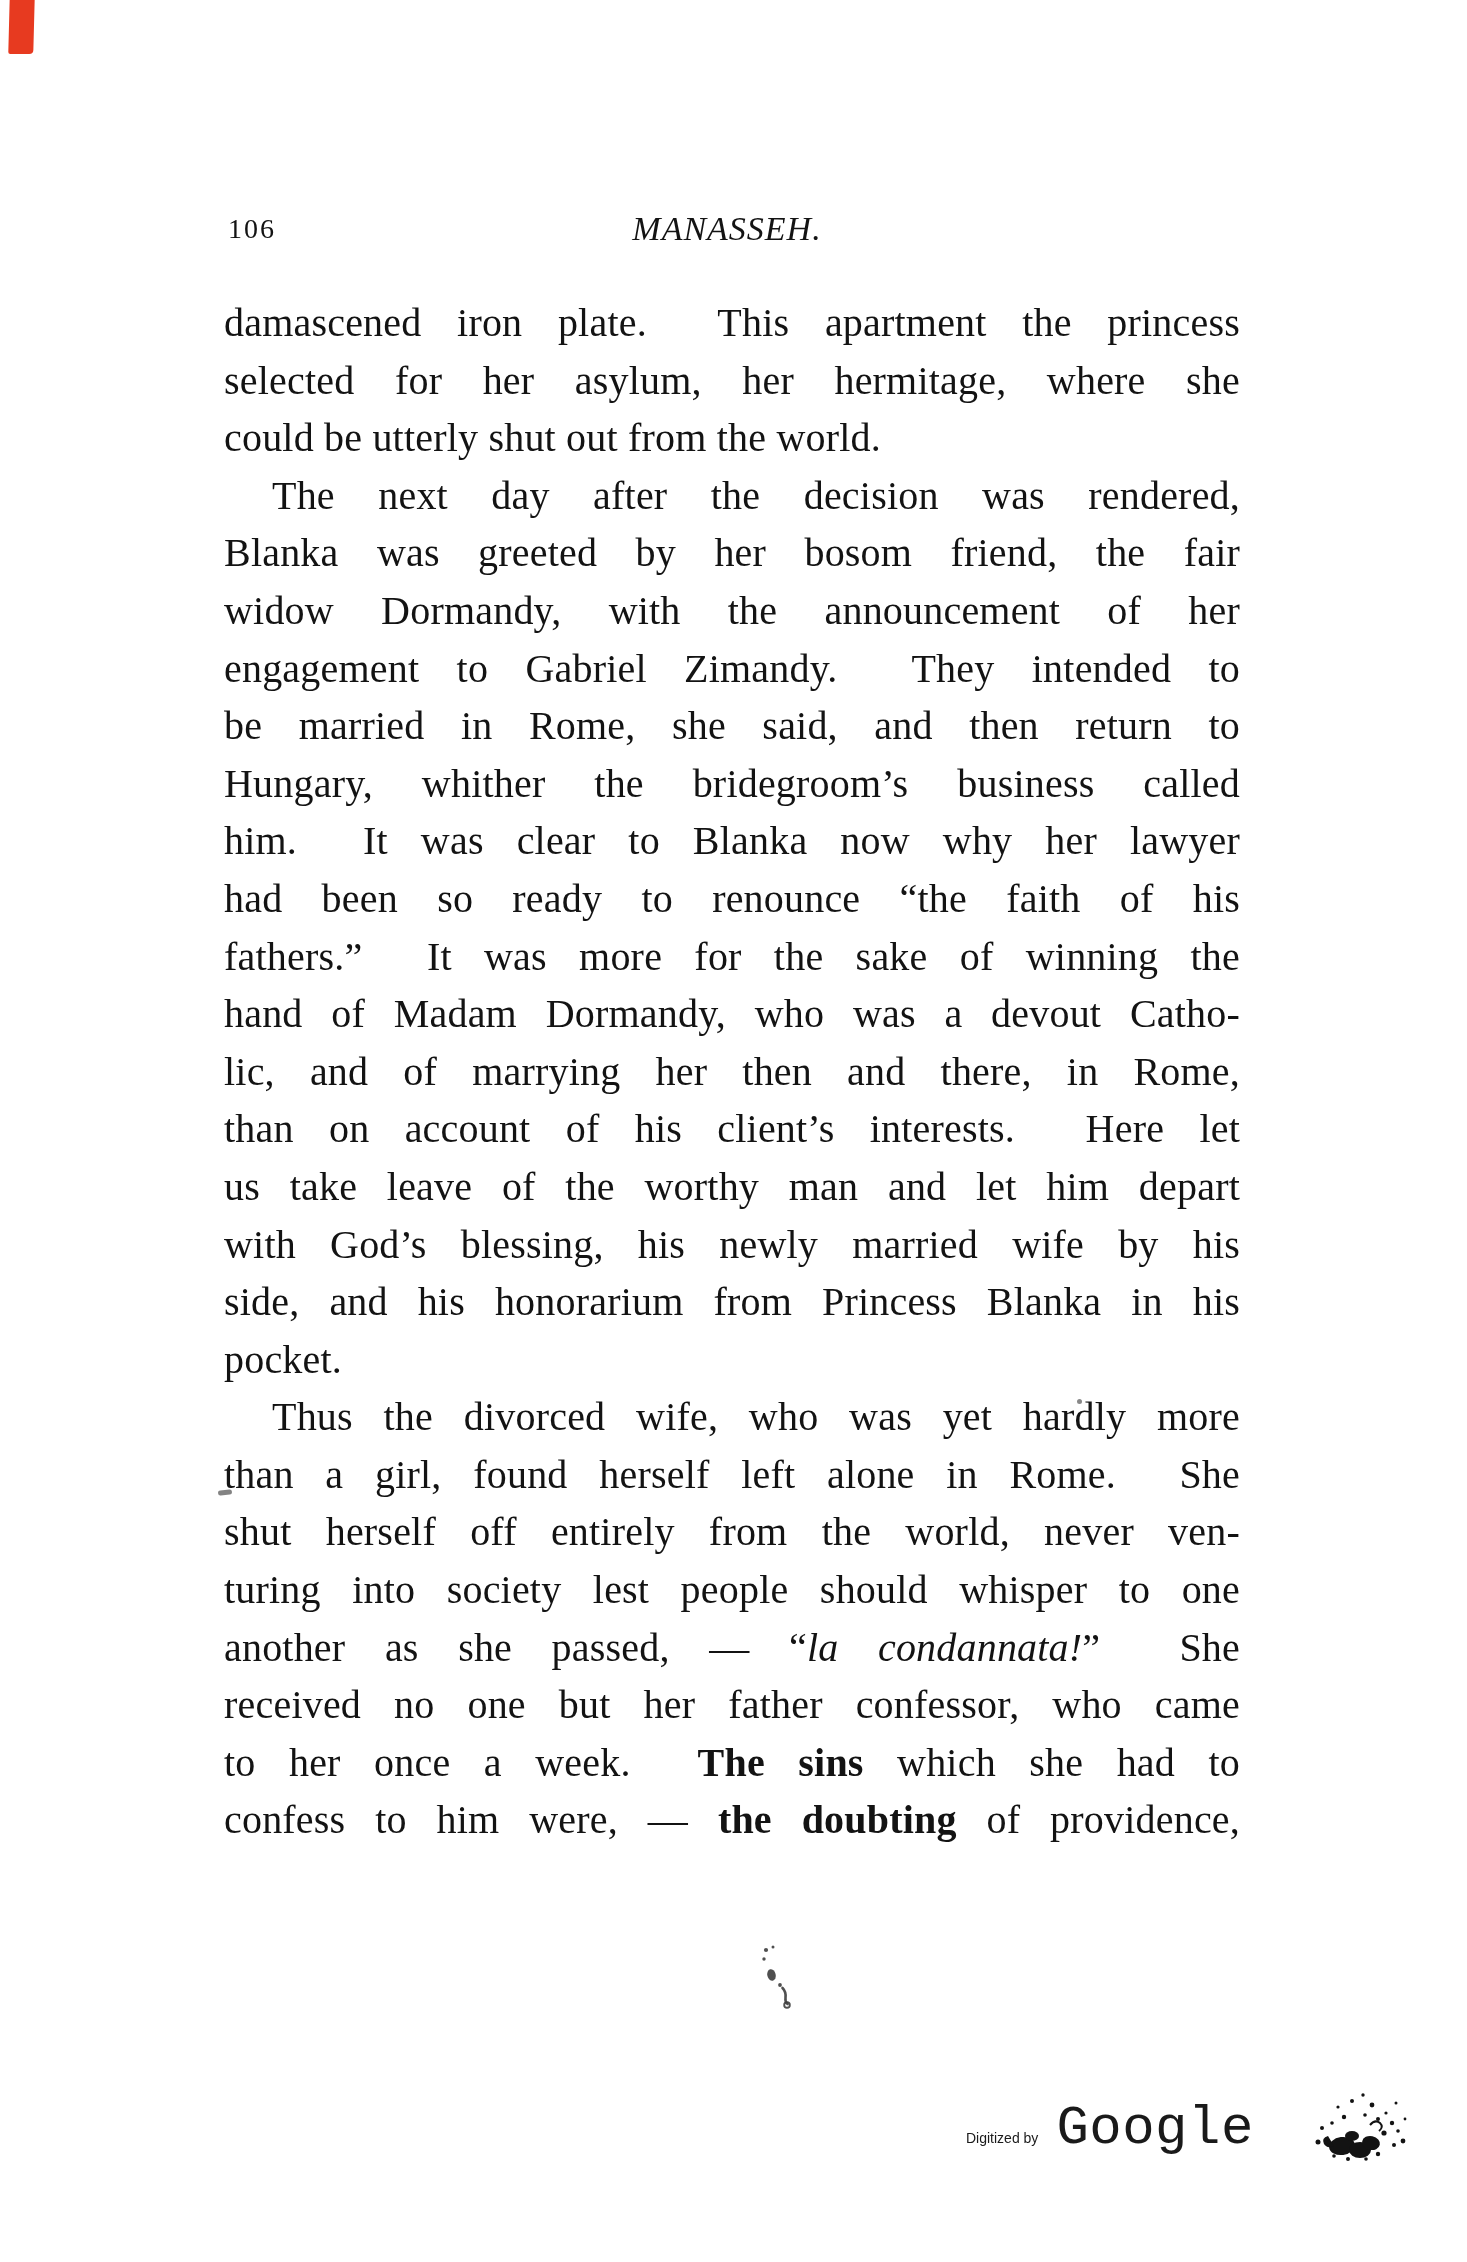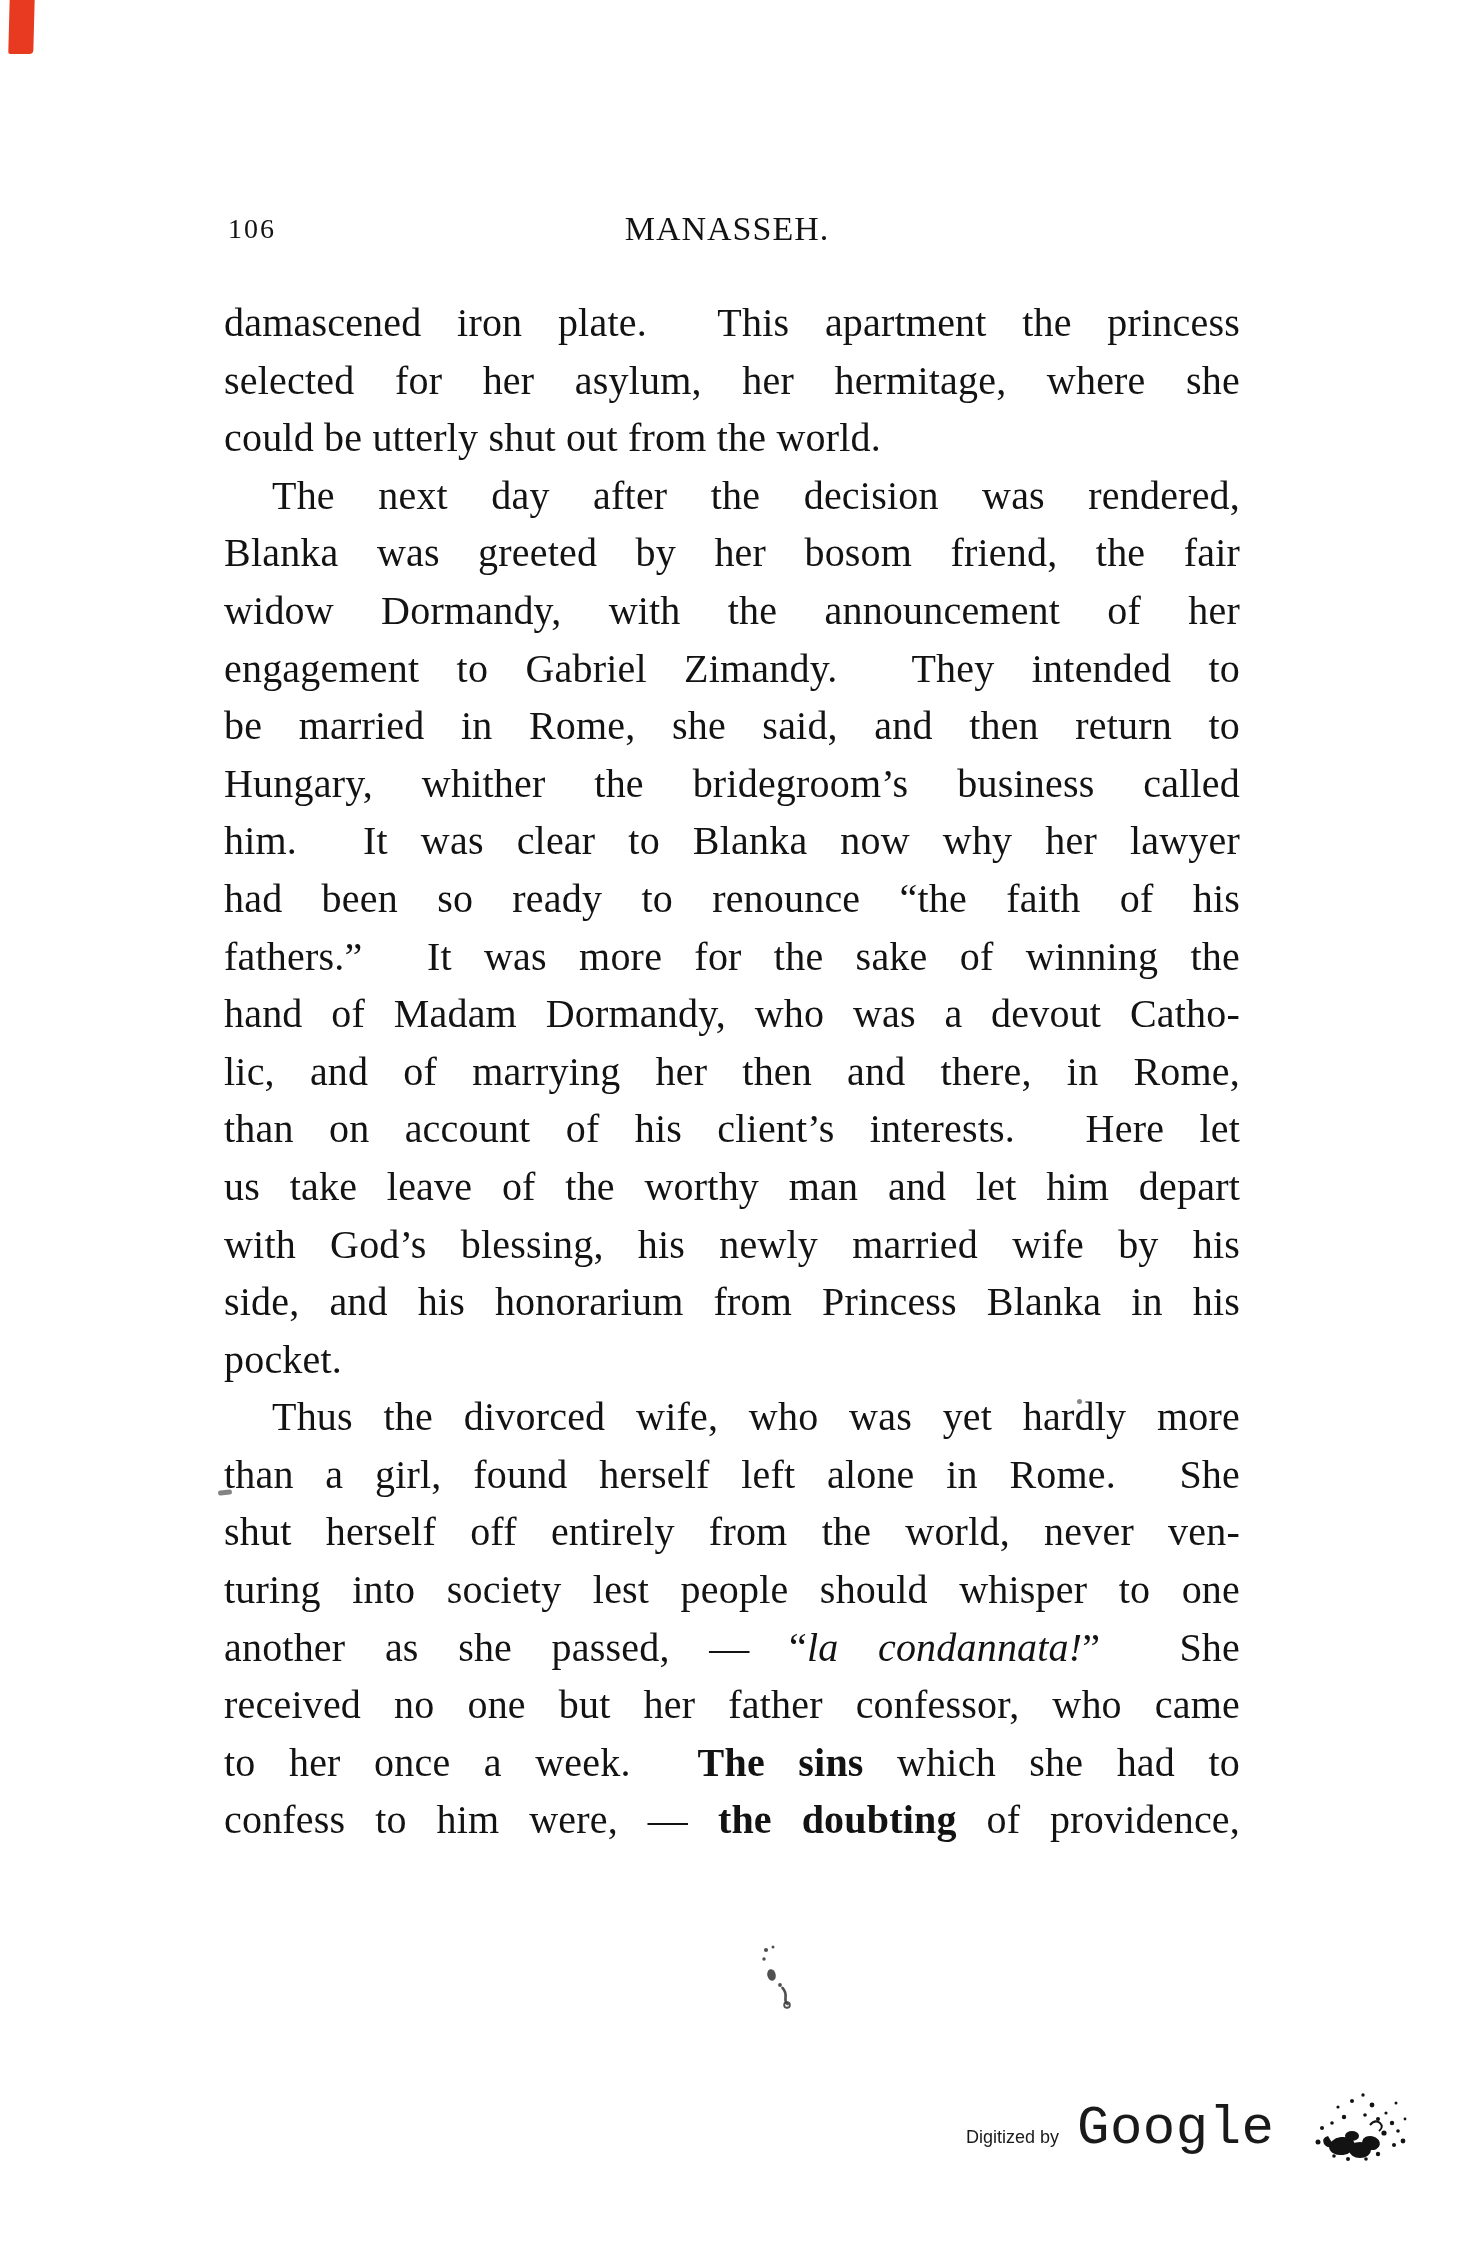--- a/index.html
+++ b/index.html
@@ -30,20 +30,21 @@
   }
   
   .header-row { position: absolute; left: 224px; top: 210px; width: 1016px; height: 46px; }
   .page-number {
     position: absolute; left: 4px; top: 3px;
     font-size: 28px; letter-spacing: 2px;
   }
   .running-title {
     position: absolute; left: 0; right: 10px; top: 0;
     text-align: center;
+    font-style: italic;
     font-size: 34px;
     letter-spacing: 1px;
   }
   
   .text-block {
     position: absolute; left: 224px; top: 294px; width: 1016px;
     font-size: 40px;
     line-height: 57.6px;
     letter-spacing: 0.2px;
   }
@@ -72,21 +73,21 @@
   .pencil-squiggle { position: absolute; left: 756px; top: 1942px; }
   .ink-blot { position: absolute; left: 1308px; top: 2090px; }
   
   .footer {
     position: absolute; left: 966px; top: 2098px;
     display: flex; align-items: baseline;
     color: #1a1a1a;
   }
   .digitized-label {
     font-family: "Liberation Sans", sans-serif;
-    font-size: 18px;
+    font-size: 14px;
   }
   .google-text {
     font-family: Liberation Mono, monospace;
     font-size: 54px;
     margin-left: 18px;
     letter-spacing: 0.5px;
   }
 </style>
 </head>
 <body>

